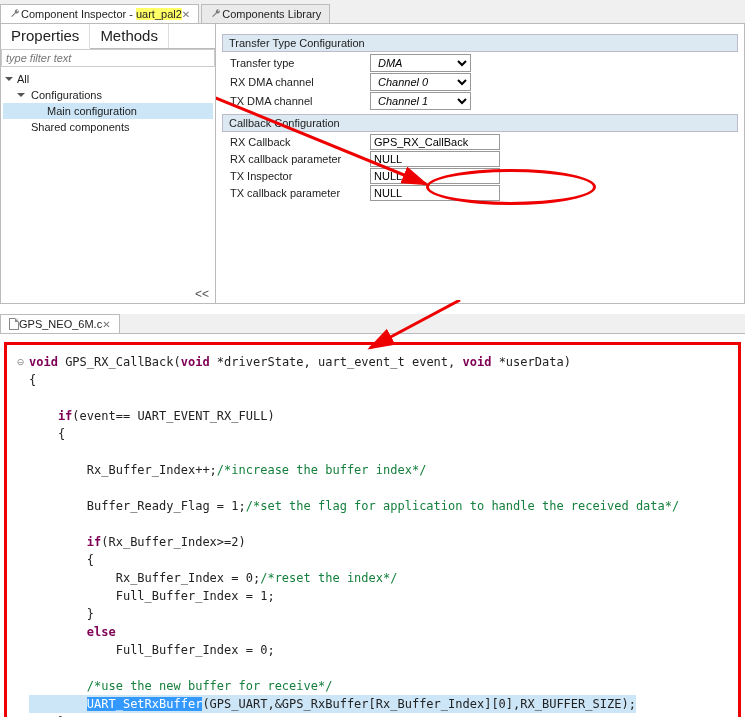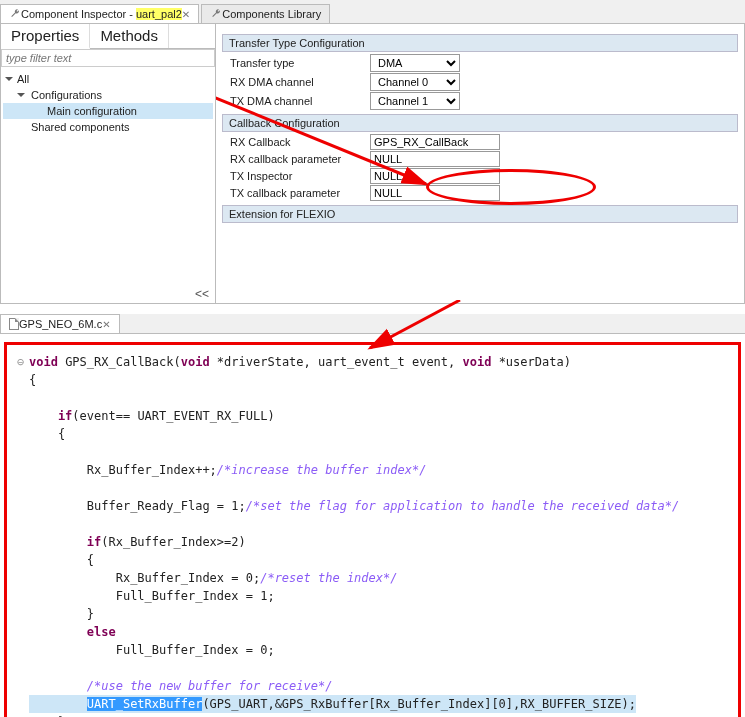--- a/index.html
+++ b/index.html
@@ -33,27 +33,27 @@
   .flab { width: 140px; font-size: 11px; }
   .finp { border: 1px solid #999; font-size: 11px; padding: 1px 3px; width: 110px; background: #fff; }
   .sect { background: #dce8f2; padding: 2px 6px; font-size: 11px; margin: 4px 0 2px -8px; border: 1px solid #bbc; }
 
   .arrow1 { position: absolute; pointer-events: none; }
   .ellipse1 { position: absolute; border: 3px solid #e00; border-radius: 50%; width: 170px; height: 36px; left: 210px; top: 145px; pointer-events: none; }
 
   .codefile-tab { display: flex; background: #f0f0f0; border-bottom: 1px solid #bbb; margin-top: 10px; }
   .code-outer { border: 3px solid #e00; margin: 8px 4px; padding: 8px 10px; font-family: Consolas, monospace; font-size: 12px; line-height: 1.5; position: relative; }
   .kw { color: #7f0055; font-weight: bold; }
-  .cm { color: #8b5cf6; font-style: italic; }
+  .cm { color: #15803d; }
   .hlb { background: #cde6f7; display: inline-block; }
   .selcode { background: #3399ff; color: #fff; }
   .gutter { display: inline-block; width: 12px; color: #999; }
 
   .arrow2 { position: absolute; left: 330px; top: 300px; pointer-events: none; }
-  select.finp { width: 90px; }
+  select.finp { width: 101px; font-style: italic; }
 </style>
 </head>
 <body>
 
 <div class="tabbar">
   <div class="tab">
     <svg class="wrench" viewBox="0 0 16 16">
         <path fill="#777" d="M13 3a3 3 0 0 1-4 4L4 12l-1-1 5-5a3 3 0 0 1 4-4l-2 2 1 1 2-2z"></path>
       </svg>
     <span><span>Component Inspector - </span><span class="hl">uart_pal2</span></span>
@@ -120,21 +120,20 @@
           <input class="finp" style="width: 130px;" value="NULL">
         </div>
       <div class="field-row">
           <span class="flab">TX Inspector</span>
           <input class="finp" style="width: 130px;" value="NULL">
         </div>
       <div class="field-row">
           <span class="flab">TX callback parameter</span>
           <input class="finp" style="width: 130px;" value="NULL">
         </div>
-      <div class="sect">Extension for FLEXIO</div>
     </div>
     <div class="ellipse1"></div>
     <svg class="arrow1" style="left:-10px;top:70px" width="240" height="100">
         <defs>
           <marker id="ah1" markerWidth="10" markerHeight="10" refX="8" refY="3" orient="auto">
             <path d="M0,0 L9,3 L0,6 z" fill="#e00"></path>
           </marker>
         </defs>
         <line x1="0" y1="0" x2="220" y2="90" stroke="#e00" stroke-width="3" marker-end="url(#ah1)"></line>
       </svg>

